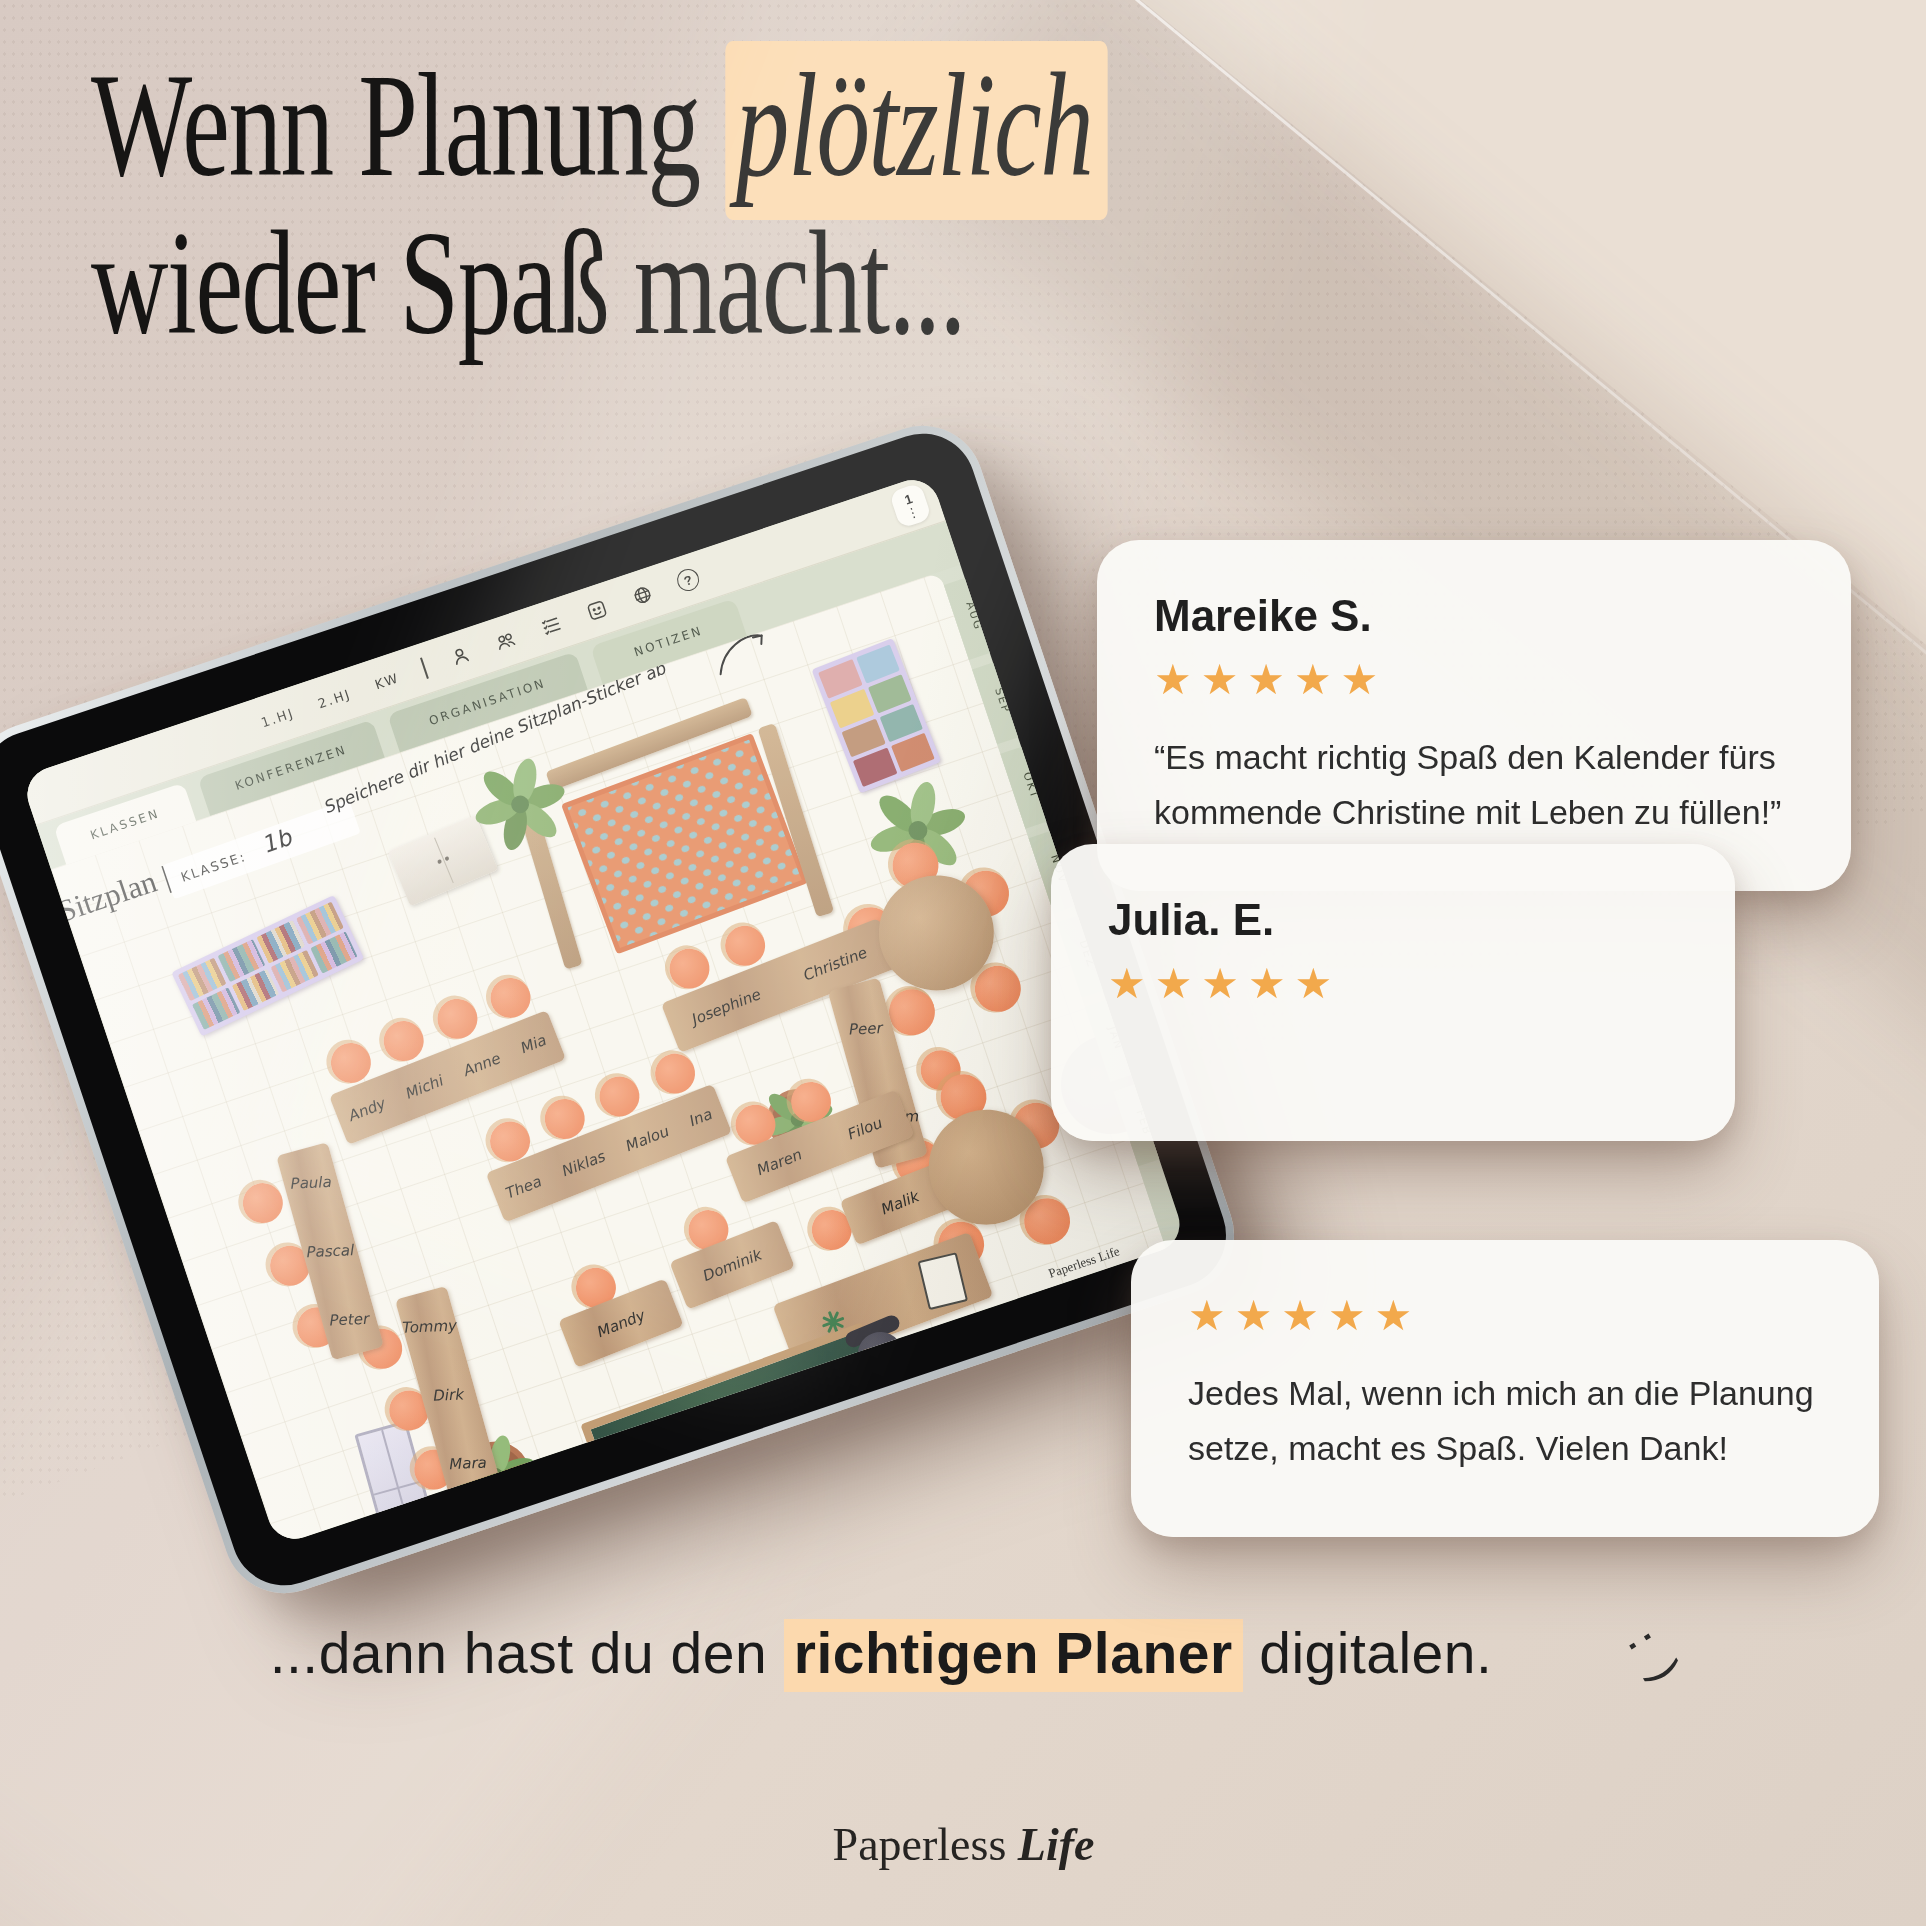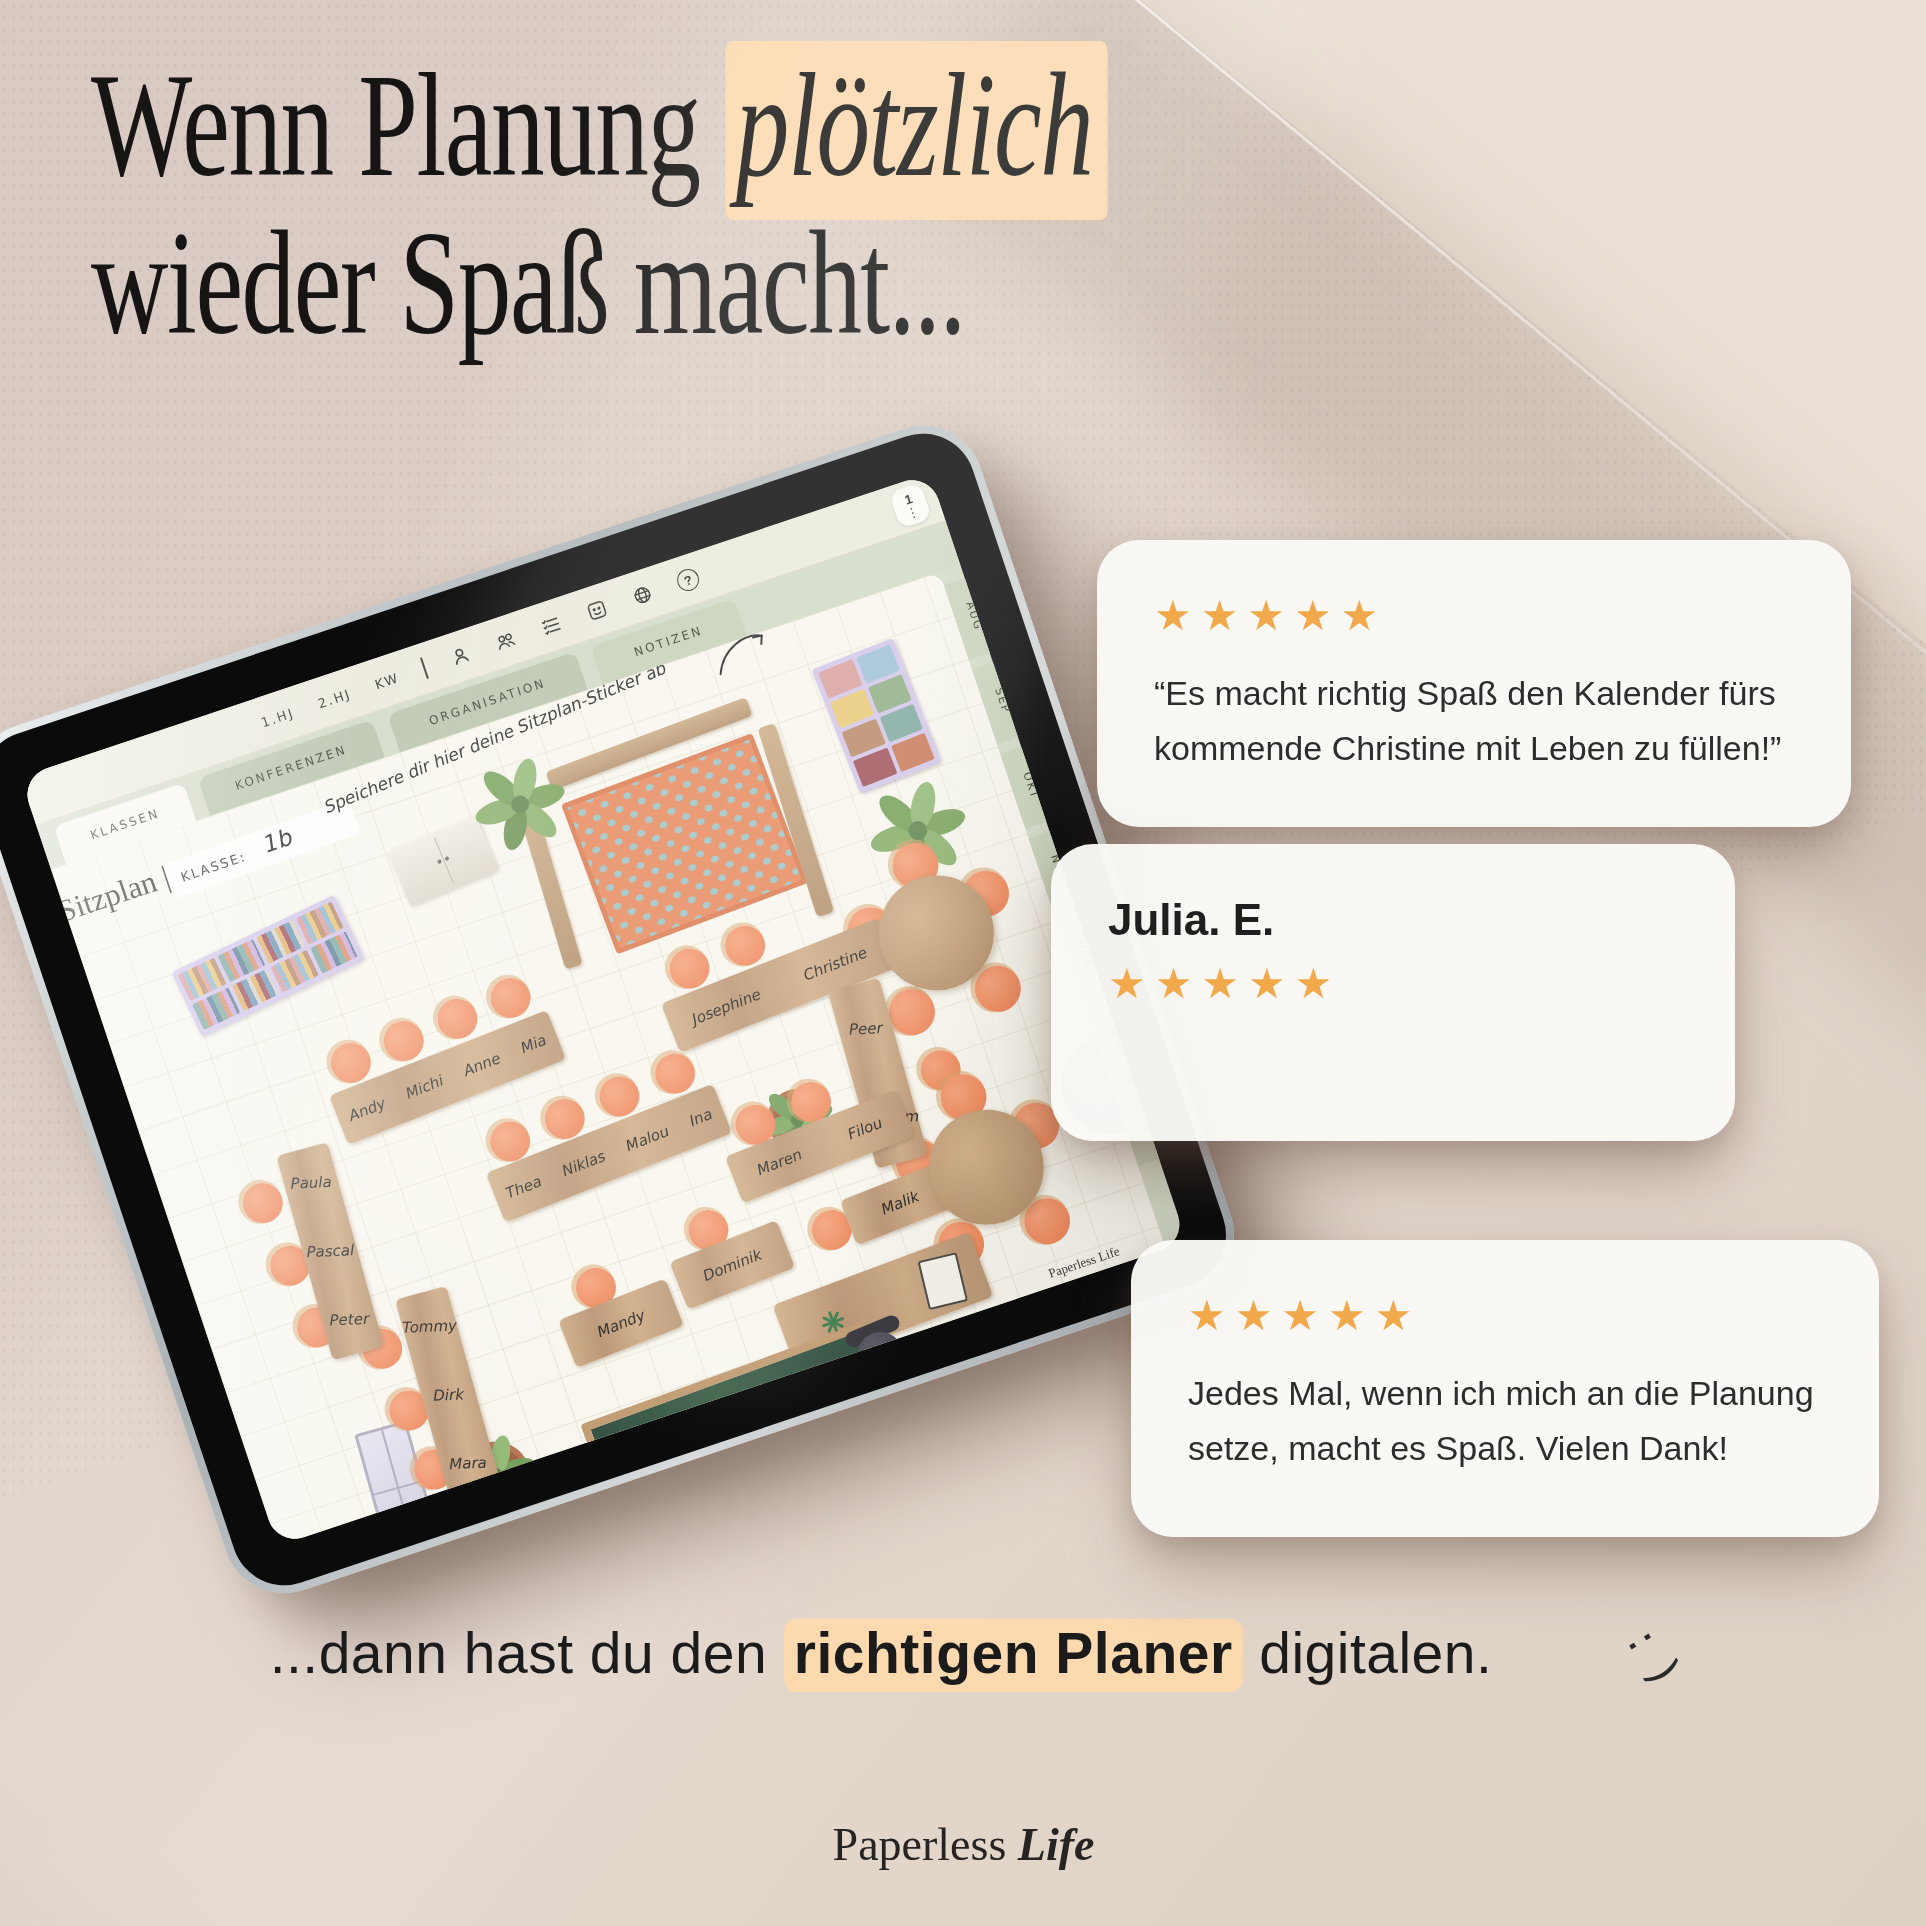--- a/index.html
+++ b/index.html
@@ -19,21 +19,21 @@
          filter:blur(54px);transform:rotate(21deg);pointer-events:none;z-index:4;}
   .wedge{position:absolute;left:-79px;bottom:-59px;width:693px;height:792px;background:rgba(255,250,242,.18);
          filter:blur(59px);transform:rotate(38deg);z-index:1;}
   
   .headline{position:absolute;left:91px;top:46px;z-index:3;font-family:"Liberation Serif",serif;
             font-size:149px;line-height:1.06;font-weight:400;letter-spacing:-2px;color:#161514;
             transform:scaleX(.72);transform-origin:left top;white-space:nowrap;}
   .headline .hl{font-style:italic;background:#fcd9ae;border-radius:10px;padding:.01em .14em .09em .1em;}
   .bottomline{position:absolute;left:0;top:1620px;width:1762px;text-align:center;z-index:3;
               font-size:57px;letter-spacing:0.5px;color:#1b1b1b;}
-  .bottomline .hl{font-weight:700;background:#fcd9ae;border-radius:12px;padding:.04em .18em .12em;}
+  .bottomline .hl{font-weight:700;background:#fcd9ae;border-radius:0;padding:.04em .18em .12em;}
   .smiley{position:absolute;left:1626px;top:1632px;z-index:3;font-family:"DejaVu Sans",sans-serif;
           font-size:44px;color:#2a2a2a;transform:rotate(58deg);letter-spacing:4px;}
   .footer{position:absolute;left:0;top:1818px;width:100%;text-align:center;z-index:3;
           font-family:"Liberation Serif",serif;font-size:46px;color:#262422;}
   .footer .it{font-style:italic;font-weight:600;}
   
   .card{position:absolute;z-index:5;background:rgba(250,249,246,.97);border-radius:42px;
         box-shadow:0 35px 69px -8px rgba(110,85,70,.45),0 10px 25px rgba(110,85,70,.2);
         padding:51px 57px;box-sizing:border-box;}
   .card .nm{font-size:44px;font-weight:700;color:#1f1f1f;margin:0 0 14px;}
@@ -403,20 +403,21 @@
 
           <div class="wm" data-interactable="false">Paperless Life</div>
         </div>
       </div>
     </div>
   </div>
 
   <div class="glare" data-interactable="false"></div>
 
   <div class="card" style="left:1097px;top:540px;width:754px;min-height:248px;" data-interactable="false">
+    <p class="nm" data-interactable="false">Mareike S.</p>
     <p class="st" data-interactable="false">★★★★★</p>
     <p class="tx" data-interactable="false">“Es macht richtig Spaß den Kalender fürs kommende Christine mit Leben zu füllen!”</p>
   </div>
   <div class="card" style="left:1051px;top:844px;width:684px;min-height:297px;" data-interactable="false">
     <p class="nm" data-interactable="false">Julia. E.</p>
     <p class="st" data-interactable="false">★★★★★</p>
   </div>
   <div class="card" style="left:1131px;top:1240px;width:748px;min-height:297px;" data-interactable="false">
     <p class="st" data-interactable="false">★★★★★</p>
     <p class="tx" data-interactable="false">Jedes Mal, wenn ich mich an die Planung setze, macht es Spaß. Vielen Dank!</p>

